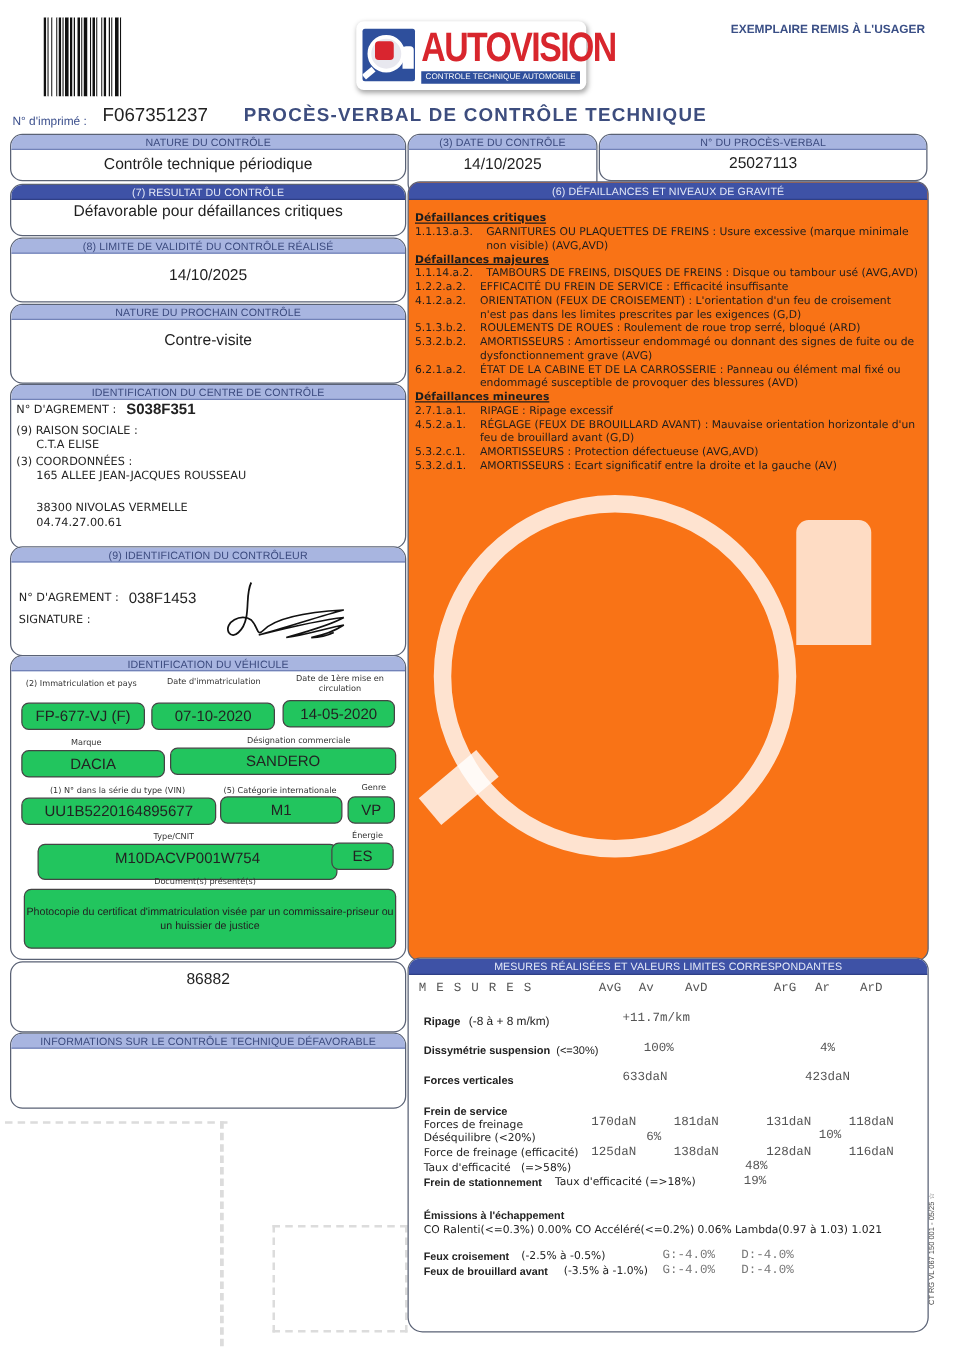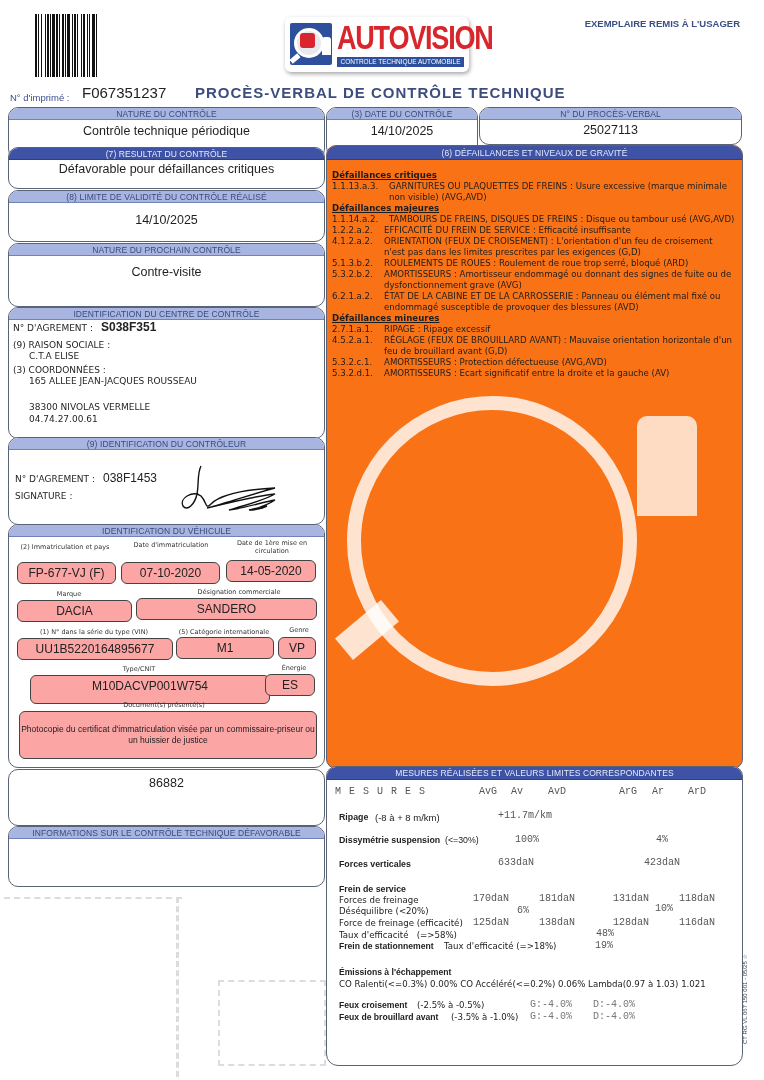--- a/index.html
+++ b/index.html
@@ -31,21 +31,21 @@
   .box .hd { height: 12px; line-height: 12px; font-size: 8.5px; text-align: center; color: #3b4a7e; background: #a8b5e0;
              border-bottom: 1px solid #7282b8; letter-spacing: 0.1px; }
   .box .hd.dark { background: #3e52a6; color: #e6eaf8; border-bottom: 1px solid #2f3f86; }
   .box .val { text-align: center; font-size: 12.5px; color: #1f1f1f; }
 
   
   .kv { position: absolute; font-family: "DejaVu Sans", sans-serif; font-size: 9px; color: #252525; line-height: 11px; }
 
   
   .vlabel { position: absolute; font-family: "DejaVu Sans", sans-serif; font-size: 6.5px; color: #333; text-align: center; line-height: 8px; }
-  .vfield { position: absolute; border: 1.2px solid #444; border-radius: 6px; text-align: center; font-size: 12px; color: #222; line-height: 20px; background: #fca5a5; }
+  .vfield { position: absolute; border: 1.2px solid #444; border-radius: 6px; text-align: center; font-size: 12px; color: #222; line-height: 20px; background: #22c55e; }
 
   
   .def-panel { background: #f97316; }
   .def-list { position: absolute; left: 5px; top: 24px; right: 6px; font-family: "DejaVu Sans", sans-serif; font-size: 8.6px; line-height: 11px; color: #1d1d1d; }
   .def-cat { font-weight: bold; text-decoration: underline; }
   .def-row { display: flex; }
   .def-code { width: 52px; flex-shrink: 0; }
   .def-text { flex: 1; }
 
   .watermark { position: absolute; left: 20px; top: 250px; width: 290px; height: 290px; border-radius: 50%; border: 14px solid rgba(255,255,255,0.8); pointer-events: none; }
@@ -119,21 +119,21 @@
   </div>
   <div class="logo-word">AUTOVISION</div>
   <div class="logo-sub">CONTROLE TECHNIQUE AUTOMOBILE</div>
 </div>
 
 <div class="abs exemplaire">EXEMPLAIRE REMIS À L'USAGER</div>
 <div class="abs imprime-label">N° d'imprimé :</div>
 <div class="abs imprime-value">F067351237</div>
 <div class="abs doc-title">PROCÈS-VERBAL DE CONTRÔLE TECHNIQUE</div>
 
-<div class="box" style="left:8px; top:107px; width:317px; height:52px;">
+<div class="box" style="left:8px; top:107px; width:317px; height:38px;">
   <div class="hd">NATURE DU CONTRÔLE</div>
   <div class="val" style="margin-top:4px; font-size:12.5px;">Contrôle technique périodique</div>
 </div>
 
 <div class="box" style="left:326px; top:107px; width:152px; height:50px;">
   <div class="hd">(3) DATE DU CONTRÔLE</div>
   <div class="val" style="margin-top:4px;">14/10/2025</div>
 </div>
 
 <div class="box" style="left:479px; top:107px; width:263px; height:38px;">

